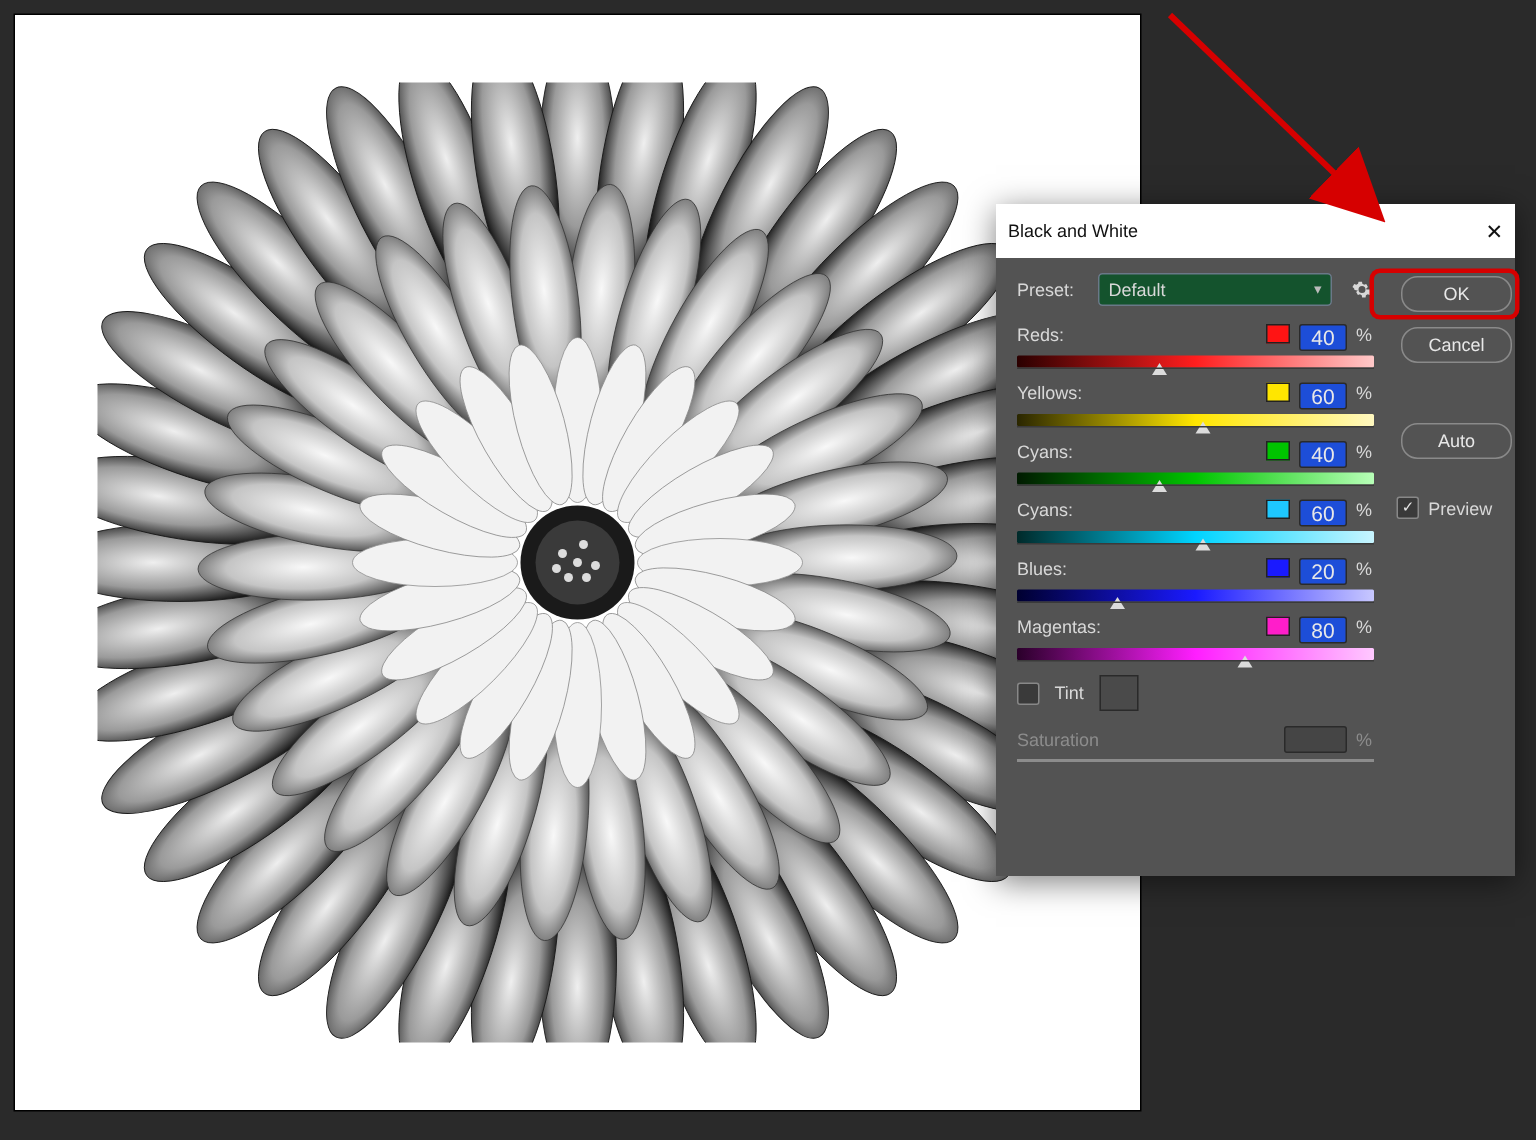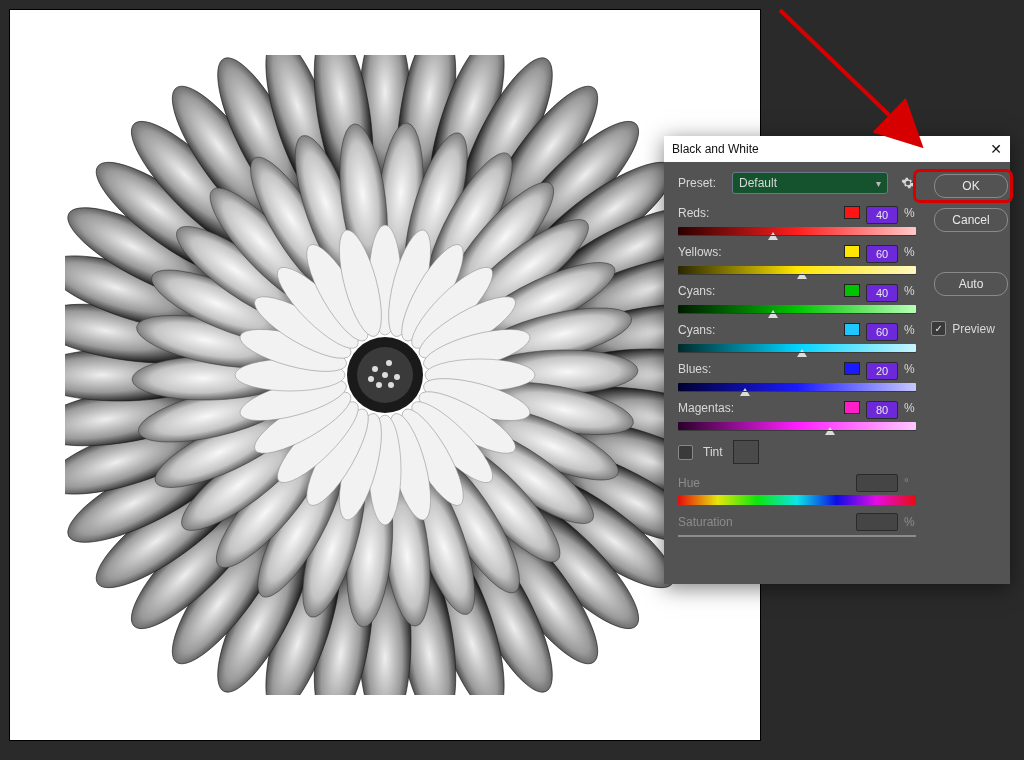--- a/index.html
+++ b/index.html
@@ -41,21 +41,21 @@
     position: absolute;
     left: 664px;
     top: 136px;
     width: 346px;
     height: 448px;
     background: #535353;
     color: #d8d8d8;
     box-shadow: 0 4px 20px rgba(0,0,0,0.5);
   }
   .dialog-titlebar {
-    height: 26px;
+    height: 36px;
     background: #ffffff;
     color: #111;
     display: flex;
     align-items: center;
     padding: 0 8px;
     font-size: 12px;
     justify-content: space-between;
   }
   .close-x {
     font-size: 14px;
@@ -116,22 +116,22 @@
   .slider-row { margin-bottom: 10px; }
   .slider-top {
     display:flex; gap:6px; margin-bottom:3px;
   }
   .slider-label { flex:1; }
   .swatch {
     width:14px; height:11px; border:1px solid #222;
   }
   .val-input {
     width:30px; height:16px;
-    background:#6d28d9; border:1px solid #2a2a2a; border-radius:2px;
-    color:#e8e8e8; font-size:11px; text-align:center;
+    background:#1d4ed8; border:1px solid #2a2a2a; border-radius:2px;
+    color:#e8e8e8; font-size:14px; text-align:center;
     display:flex; align-items:center; justify-content:center;
   }
   .pct { width:12px; }
   .slider-track {
     position:relative;
     height: 8px;
     border-radius:1px;
   }
   .slider-track::after{
     content:"";
@@ -429,28 +429,20 @@
           <div class="slider-thumb" style="left:64%"></div>
         </div>
       </div>
 
       <div class="tint-row">
         <div class="cb"></div>
         <span>Tint</span>
         <div class="tint-swatch"></div>
       </div>
 
-      <div class="hs-row">
-        <div class="hs-top">
-          <span class="hs-label">Hue</span>
-          <span class="hs-val"></span>
-          <span class="hs-unit">°</span>
-        </div>
-        <div class="hue-track"></div>
-      </div>
 
       <div class="hs-row">
         <div class="hs-top">
           <span class="hs-label">Saturation</span>
           <span class="hs-val"></span>
           <span class="hs-unit">%</span>
         </div>
         <div class="sat-track"></div>
       </div>
 

